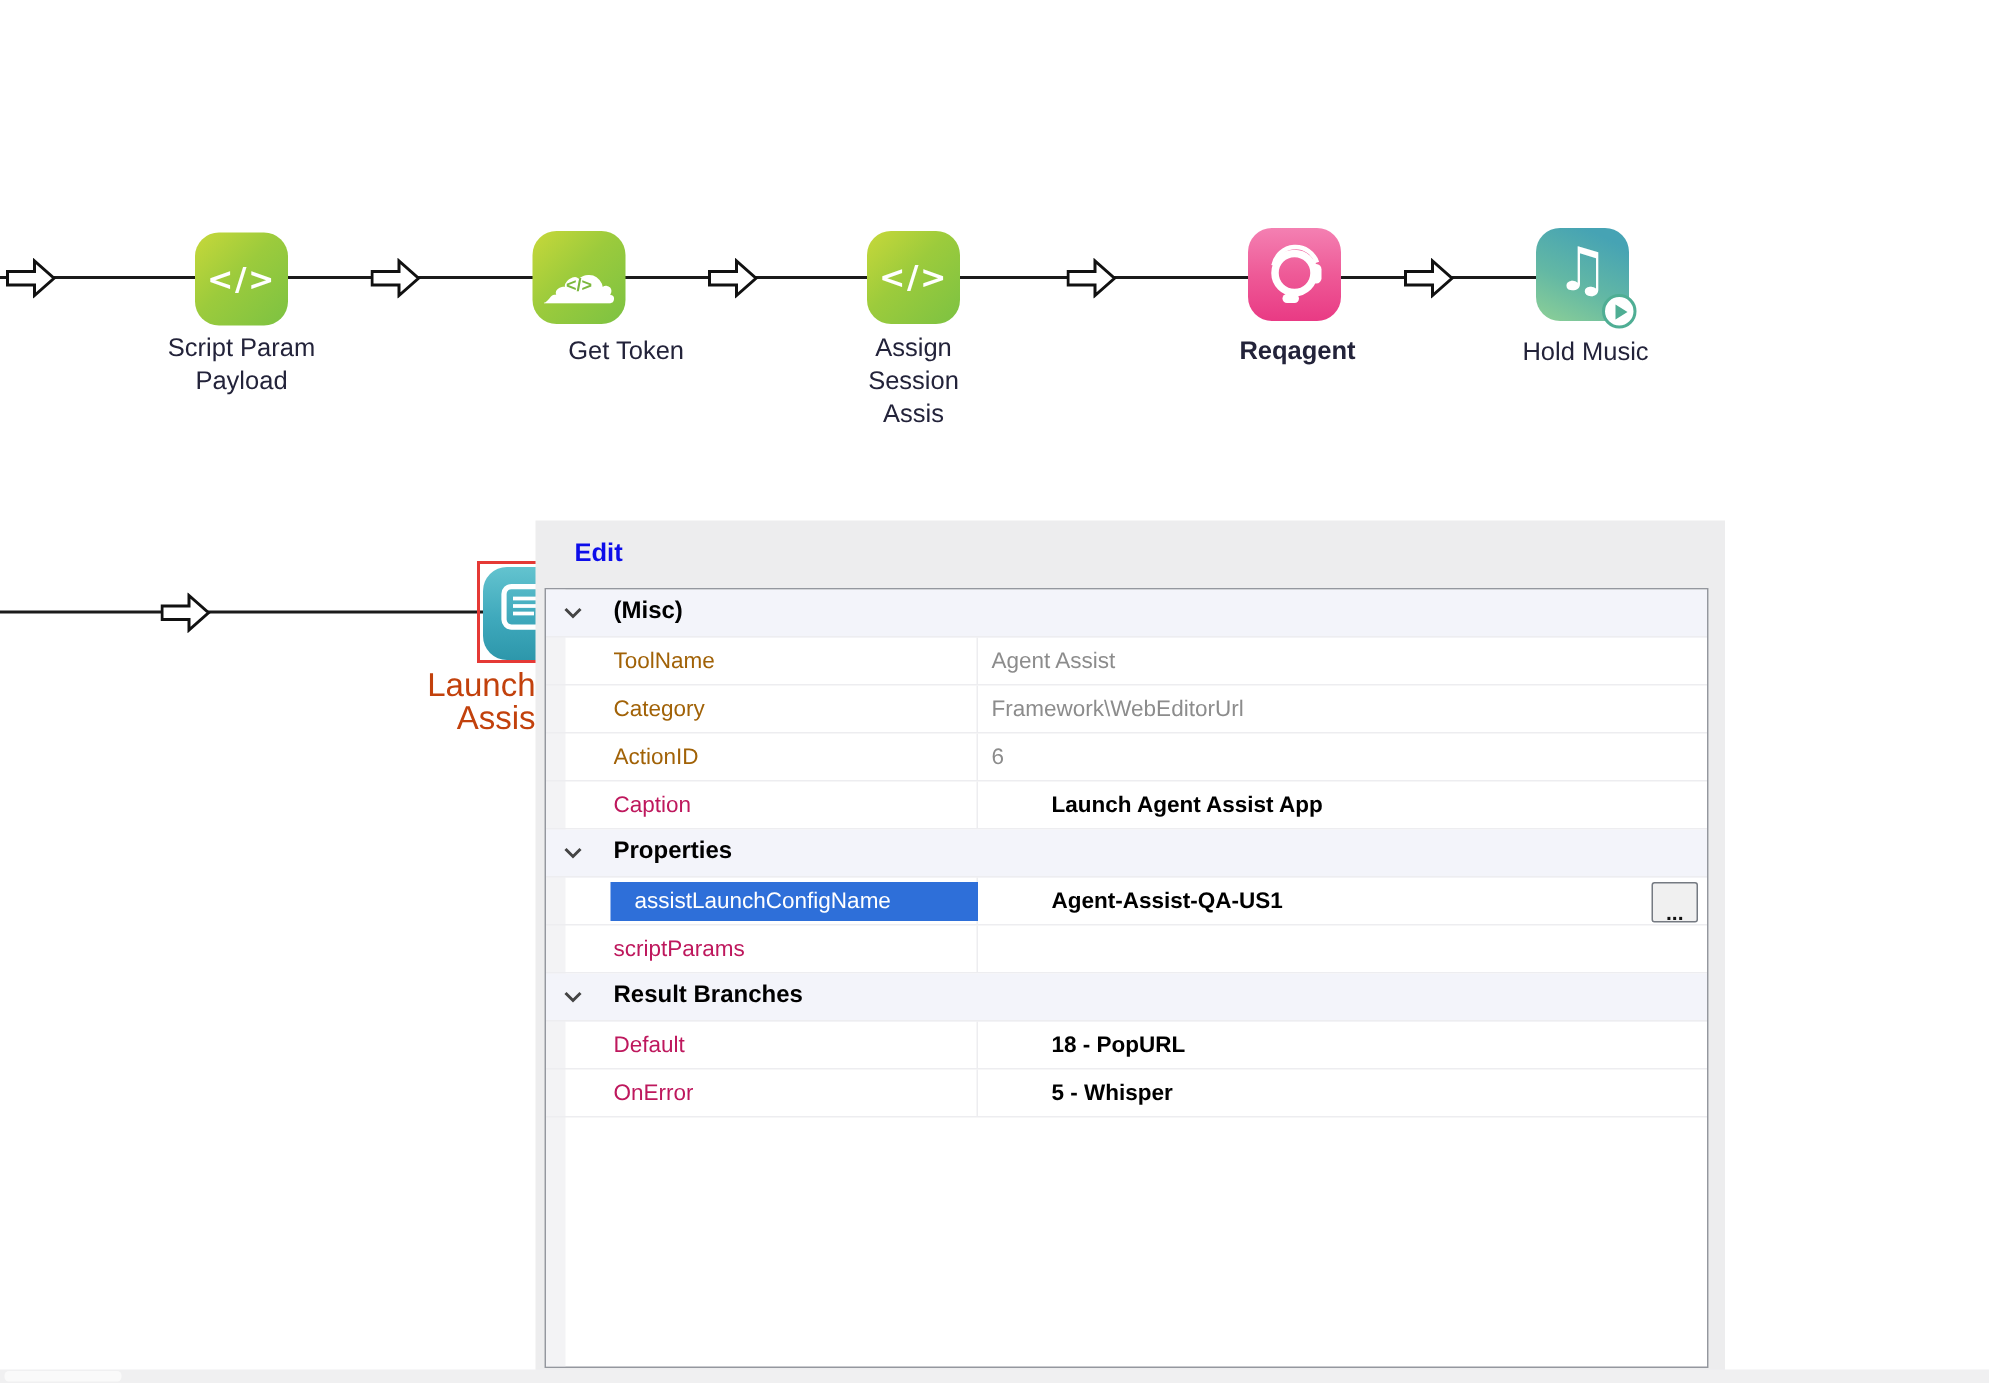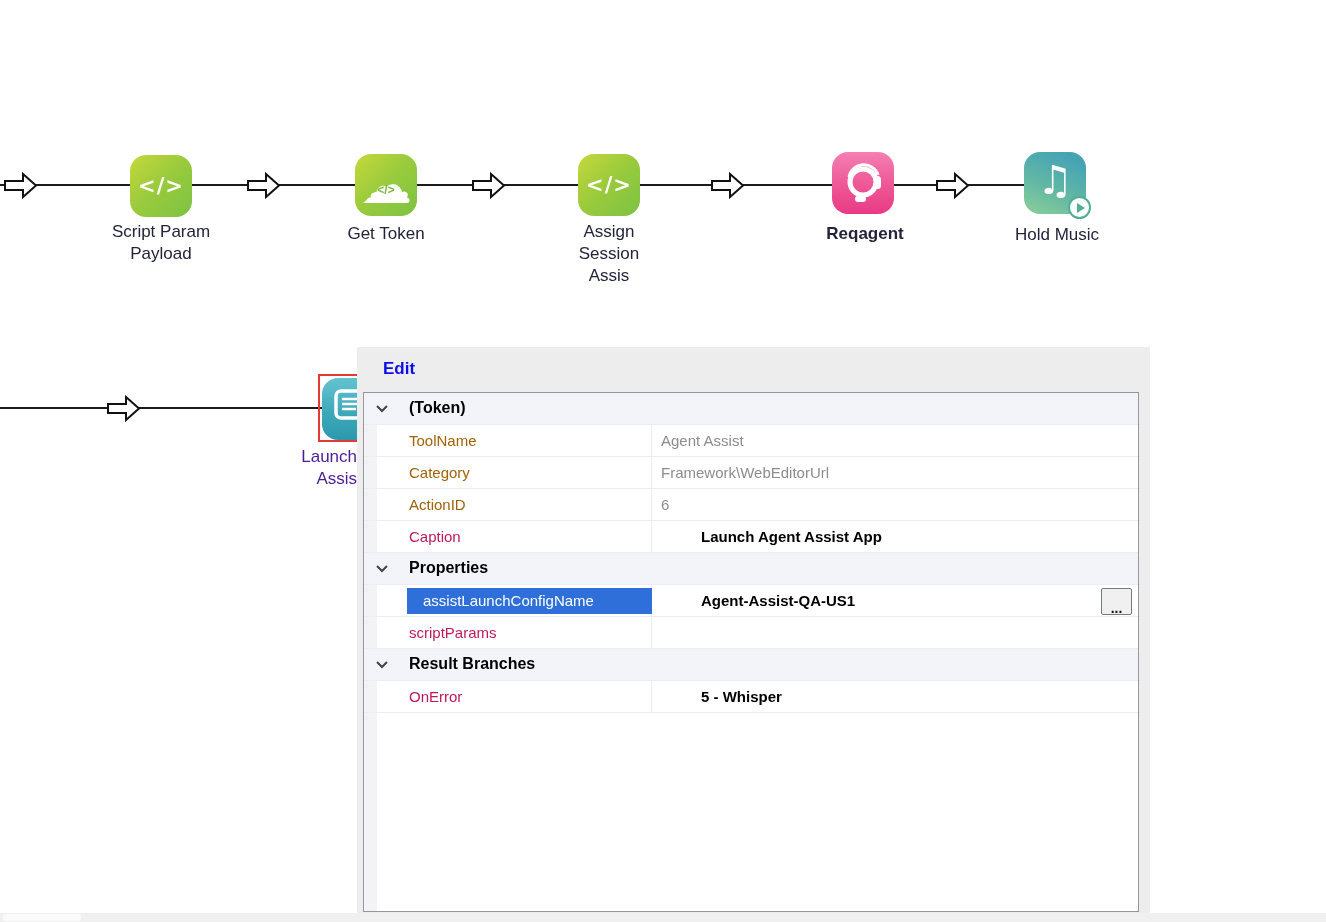--- a/index.html
+++ b/index.html
@@ -29,21 +29,21 @@
   .play-badge { position:absolute; right:-5px; bottom:-5px; width:23px; height:23px;
                 background:#fff; border:2px solid #4fae94; border-radius:50%;
                 display:flex; align-items:center; justify-content:center; }
   .play-tri   { width:0; height:0; border-left:8px solid #4fae94;
                 border-top:5px solid transparent; border-bottom:5px solid transparent; margin-left:2px; }
   .nlabel { position:absolute; width:140px; text-align:center; font-size:17px; line-height:22px;
             color:#23233a; z-index:3; }
   .sel-box { position:absolute; left:318px; top:374px; width:70px; height:68px;
              border:2px solid #e53935; z-index:3; background:transparent; }
   .launch-label { position:absolute; left:283px; top:446px; width:74px; overflow:hidden;
-                  text-align:right; font-size:17px; line-height:22px; color:#4c1d95; z-index:3; white-space:nowrap; }
+                  text-align:right; font-size:22px; line-height:22px; color:#c2410c; z-index:3; white-space:nowrap; }
 
   
   .panel { position:absolute; left:357px; top:347px; width:793px; height:575px;
            background:#ededee; z-index:5; }
   .edit-link { position:absolute; left:26px; top:12px; font-size:17px; font-weight:700;
                color:#0d0dea; cursor:pointer; }
   .pgrid { position:absolute; left:6px; top:45px; width:776px; height:520px;
            background:#fff; border:1px solid #94979e; overflow:hidden; }
   .gutter { position:absolute; left:0; top:0; bottom:0; width:13px; background:#f3f3f5; z-index:1; }
   .prow, .pcat { position:relative; height:32px; border-bottom:1px solid #ededf0; z-index:2; }
@@ -105,21 +105,21 @@
     <div>Script Param</div>
     <div>Payload</div>
   </div>
 
   <div class="nicon grad-code" style="left:355px; top:154px;">
     <div class="cloud-wrap">
       <span class="cloud-char">☁</span>
       <span class="cloud-code">&lt;/&gt;</span>
     </div>
   </div>
-  <div class="nlabel" style="left:316px; top:223px;">
+  <div class="nlabel" style="left:316px; top:223px;text-align:right;">
     <div>Get Token</div>
   </div>
 
   <div class="nicon grad-code" style="left:578px; top:154px;">
     <span class="code-glyph">&lt;/&gt;</span>
   </div>
   <div class="nlabel" style="left:539px; top:221px;">
     <div>Assign</div>
     <div>Session</div>
     <div>Assis</div>
@@ -165,21 +165,21 @@
   <div class="panel">
     <a class="edit-link">Edit</a>
 
     <div class="pgrid">
       <div class="gutter"></div>
 
       <div class="pcat">
         <svg class="chev" width="12" height="8" viewBox="0 0 12 8">
             <polyline points="1,1 6,6 11,1" fill="none" stroke="#444" stroke-width="2"></polyline>
           </svg>
-        <span class="pcat-title">(Token)</span>
+        <span class="pcat-title">(Misc)</span>
       </div>
       <div class="prow">
         <span class="plabel muted">ToolName</span>
         <span class="pvalue">Agent Assist</span>
       </div>
       <div class="prow">
         <span class="plabel muted">Category</span>
         <span class="pvalue">Framework\WebEditorUrl</span>
       </div>
       <div class="prow">
@@ -207,20 +207,24 @@
         <span class="pvalue"></span>
       </div>
 
       <div class="pcat">
         <svg class="chev" width="12" height="8" viewBox="0 0 12 8">
             <polyline points="1,1 6,6 11,1" fill="none" stroke="#444" stroke-width="2"></polyline>
           </svg>
         <span class="pcat-title">Result Branches</span>
       </div>
       <div class="prow">
+        <span class="plabel">Default</span>
+        <span class="pvalue bold">18 - PopURL</span>
+      </div>
+      <div class="prow">
         <span class="plabel">OnError</span>
         <span class="pvalue bold">5 - Whisper</span>
       </div>
 
       <div class="pfill"></div>
     </div>
   </div>
 
   <div class="hscroll">
     <div class="hthumb"></div>

